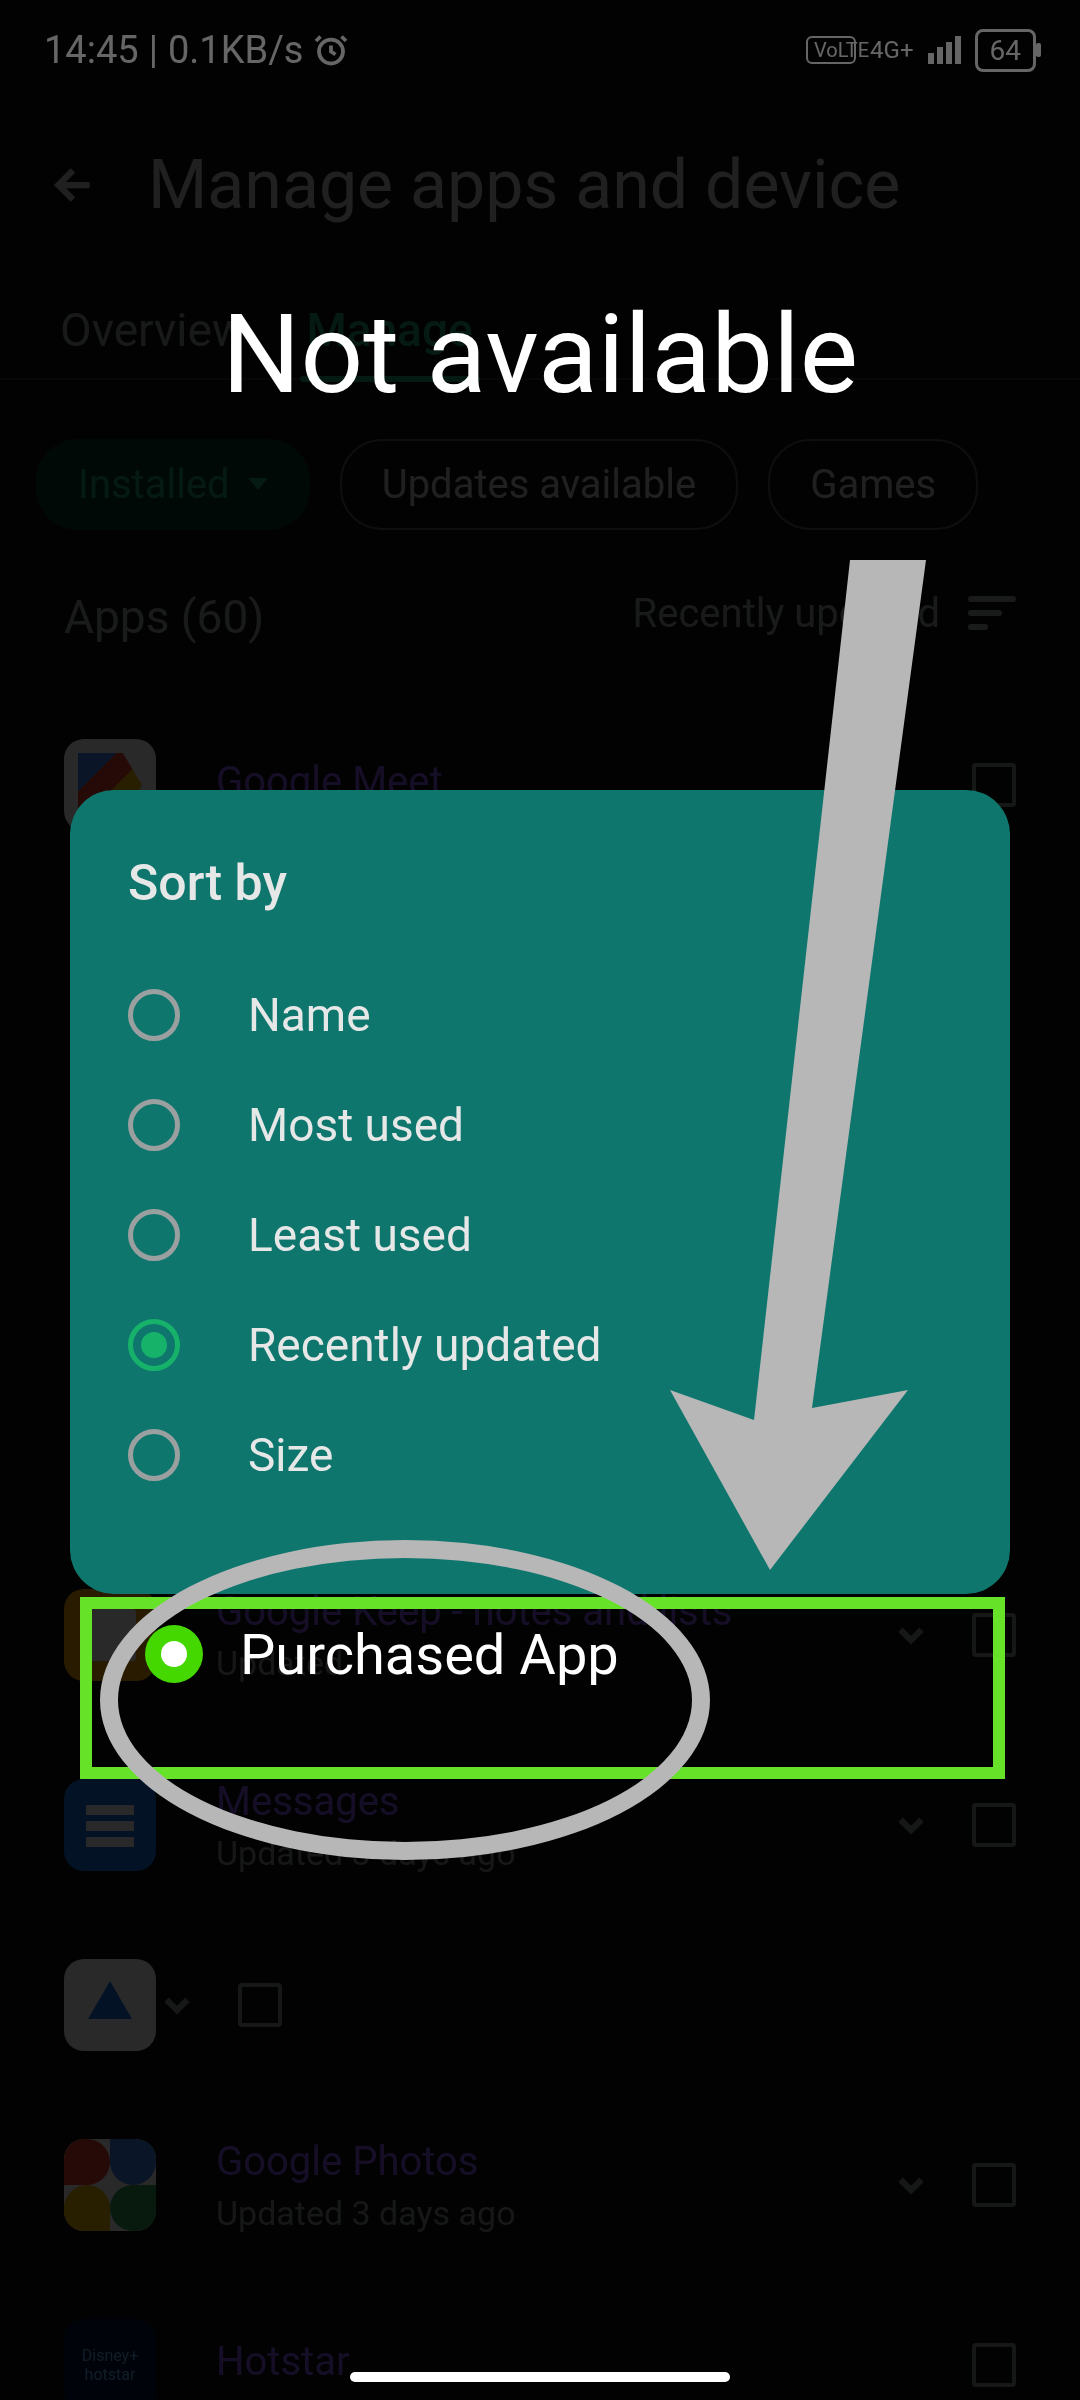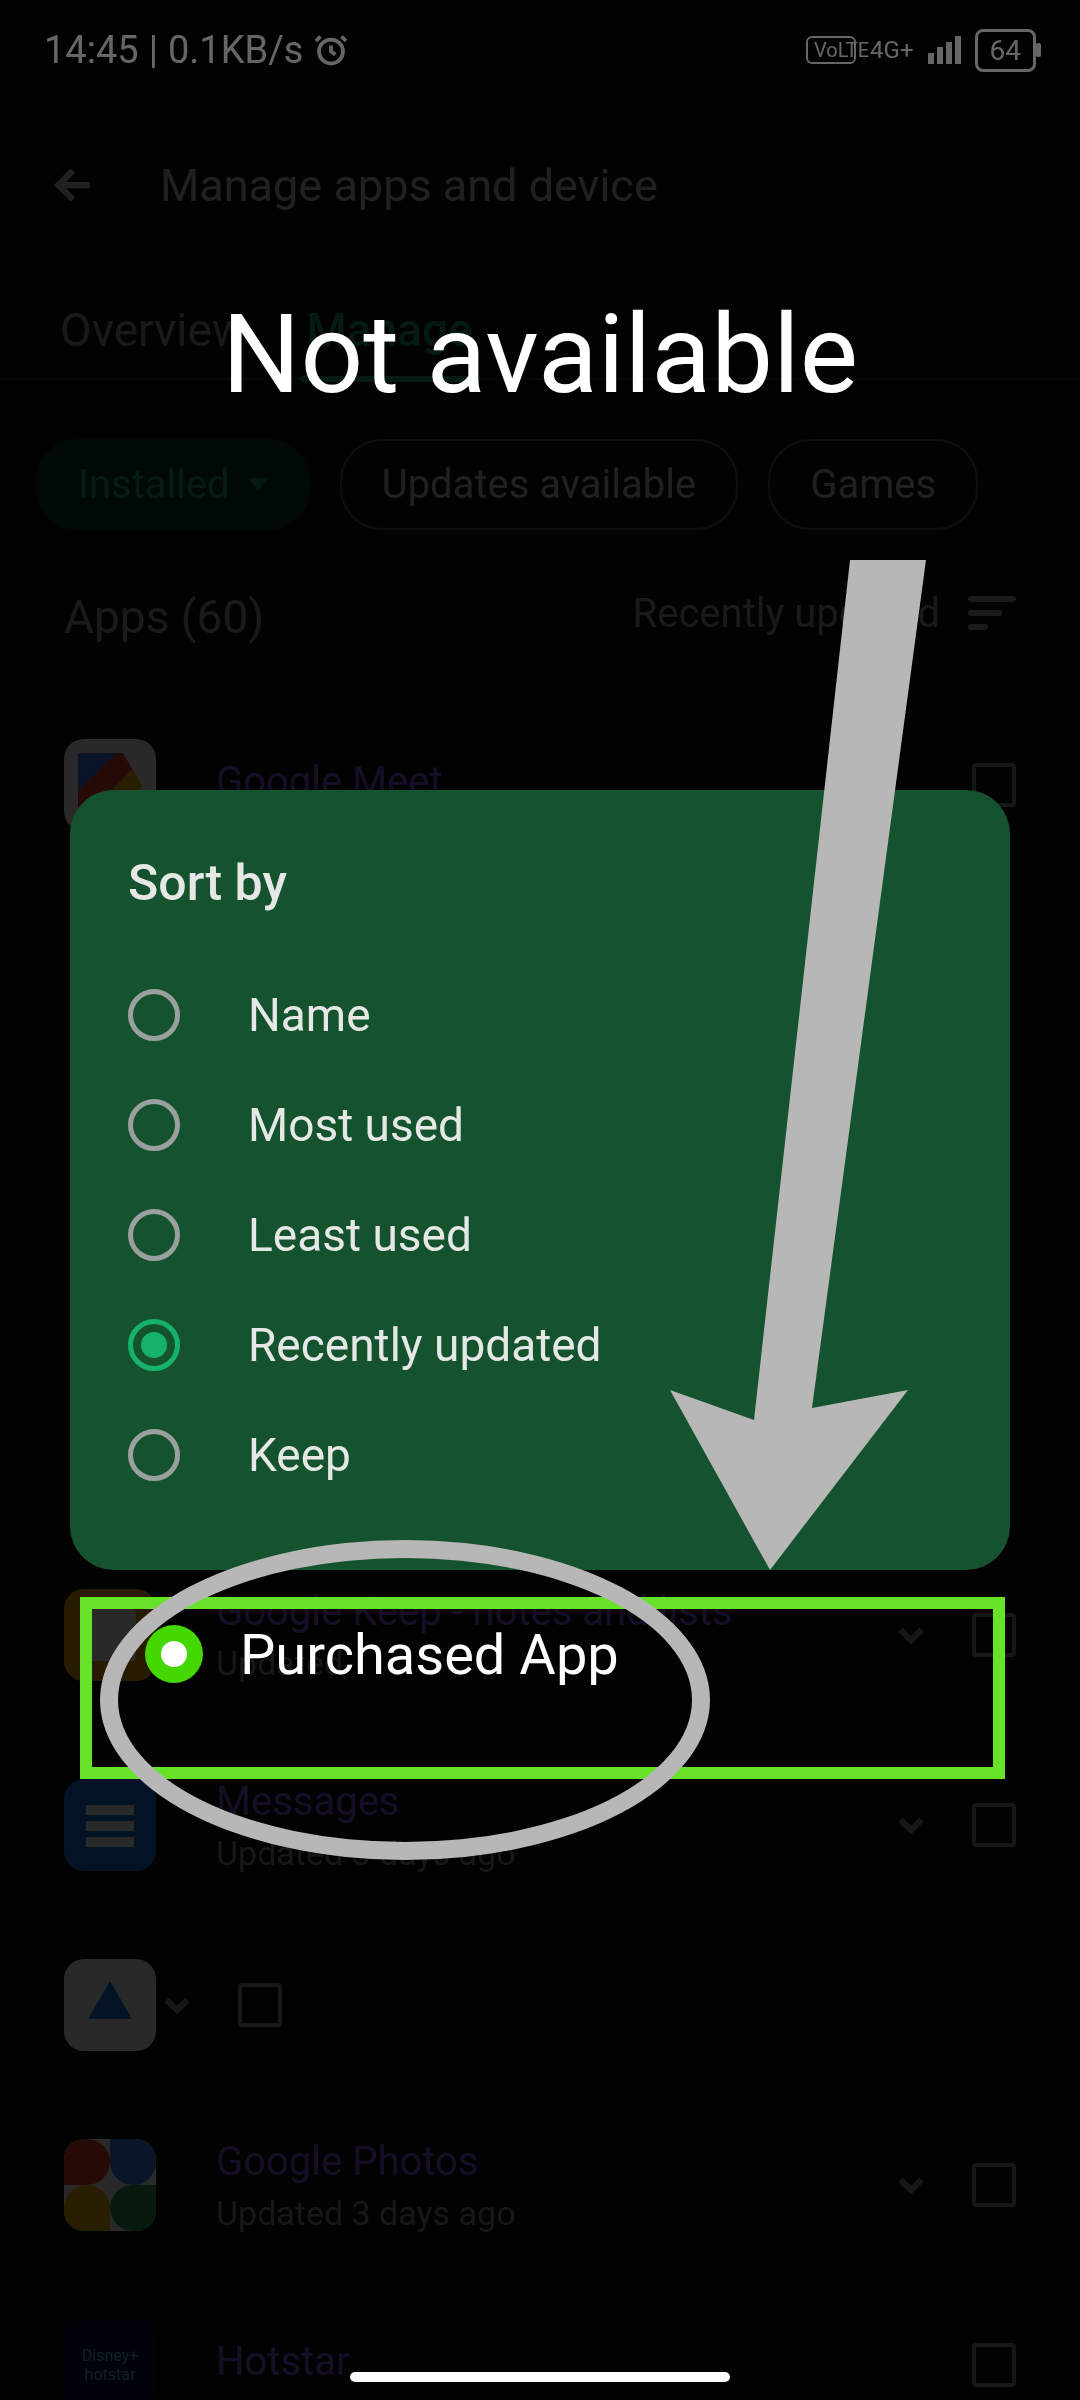--- a/index.html
+++ b/index.html
@@ -44,21 +44,21 @@
       content:''; position: absolute; right:-8px; top:50%; transform:translateY(-50%);
       width:5px; height:14px; background:#fff; border-radius:2px;
     }
 
     .header-bar {
       position: absolute; top: 120px; left:0; right:0; height: 130px;
       display: flex; align-items: center; padding: 0 50px;
     }
     .back-arrow { width: 50px; height: 50px; }
     .back-arrow svg { width:50px; height:50px; stroke:#c9cccc; fill:none; stroke-width:3; }
-    .header-title { margin-left: 60px; color: #c9cccc; font-size: 45px; }
+    .header-title { margin-left: 48px; color: #c9cccc; font-size: 68px; }
 
     .tabs {
       position:absolute; top: 280px; left:0; right:0; height:100px;
       display:flex; align-items:center; padding: 0 60px; gap: 60px;
     }
     .tab { color:#9aa0a1; font-size:46px; }
     .tab-active { color:#1ea672; font-weight:500; position:relative; }
     .tabs-divider { position:absolute; top:378px; left:0; right:0; height:2px; background:#2b2e2e; }
     .tab-underline { position:absolute; top:376px; left:300px; width:180px; height:6px; background:#1ea672; border-radius:4px;}
 
@@ -94,22 +94,22 @@
     .app-name { color:#8b5cf6; font-size:40px; margin-bottom:8px; }
     .app-sub { color:#8c9191; font-size:34px; }
     .row-chevron { width:42px; height:42px; margin-right:40px; }
     .row-chevron svg { width:42px; height:42px; stroke:#8c9191; fill:none; stroke-width:3.5; }
     .row-checkbox { width:44px; height:44px; border:4px solid #8c9191; border-radius:4px; }
 
     .scrim { position:absolute; inset:0; background:rgba(0,0,0,0.6); z-index:10; }
 
     .dialog {
       position:absolute; left:70px; right:70px; top:790px;
-      background:#14532d; border-radius:44px;
-      padding:64px 50px 60px 50px;
+      background:#0f766e; border-radius:44px;
+      padding:64px 50px 84px 50px;
       z-index:20;
     }
     .dialog-title { color:#e6e8e8; font-size:50px; font-weight:500; margin-bottom:48px; padding-left:8px; }
     .radio-row { display:flex; align-items:center; padding:28px 8px; }
     .radio-outer {
       width:52px; height:52px; border-radius:50%; border:5px solid #9aa0a0; flex-shrink:0;
       display:flex; align-items:center; justify-content:center;
     }
     .radio-outer.selected { border-color:#17b26a; }
     .radio-inner-dot { width:26px; height:26px; border-radius:50%; background:#17b26a; }
@@ -325,21 +325,21 @@
     <div class="radio-label">Least used</div>
   </div>
   <div class="radio-row">
     <div class="radio-outer selected">
         <div class="radio-inner-dot"></div>
       </div>
     <div class="radio-label">Recently updated</div>
   </div>
   <div class="radio-row">
     <div class="radio-outer"></div>
-    <div class="radio-label">Keep</div>
+    <div class="radio-label">Size</div>
   </div>
 </div>
 
 <div class="anno-text">Not available</div>
 
 <div class="anno-arrow">
   <svg viewBox="0 0 340 1010">
     <polygon points="210,0 286,0 172,848 268,830 130,1010 30,830 114,860"></polygon>
   </svg>
 </div>

